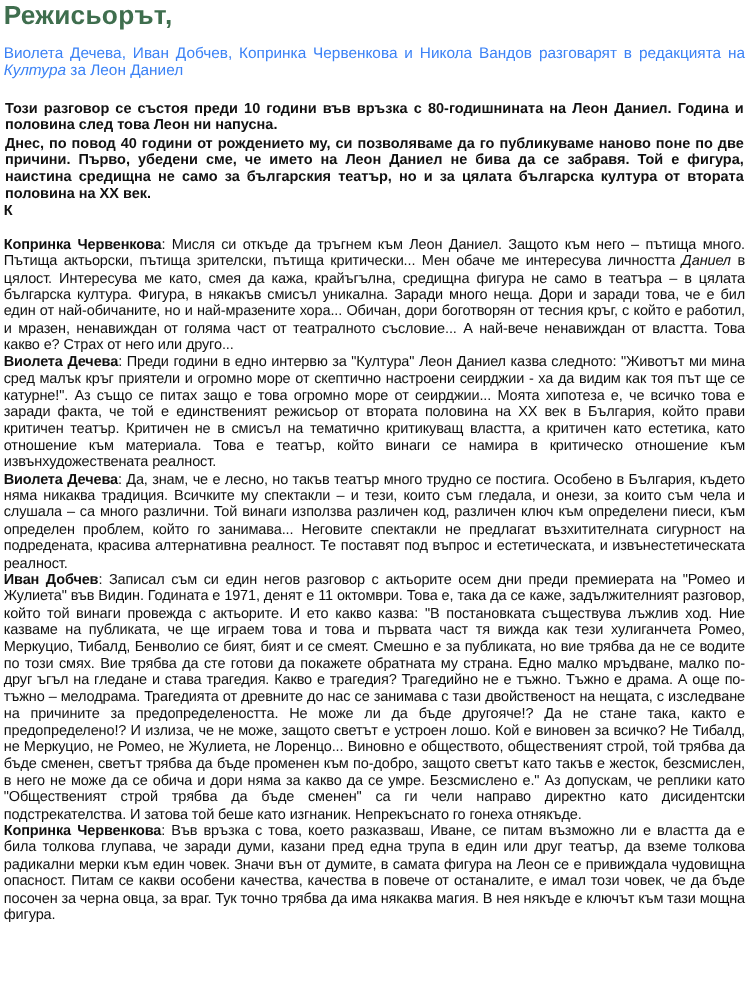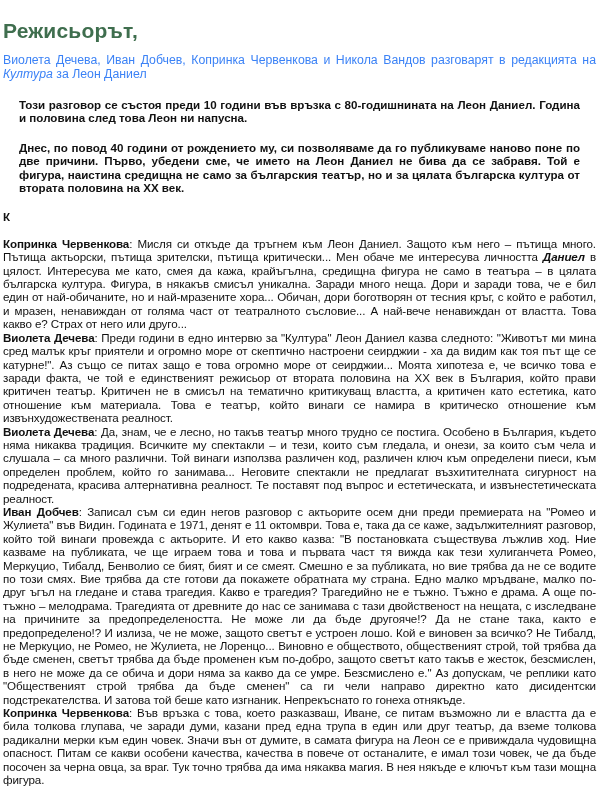--- a/index.html
+++ b/index.html
@@ -8,21 +8,21 @@
     background: #ffffff;
   }
   body {
     width: 600px;
     height: 800px;
     overflow: hidden;
     font-family: "Liberation Sans", "DejaVu Sans", sans-serif;
     color: #111111;
   }
   .page {
-    padding: 20px 4px 0 3px;
+    padding: 2px 4px 0 3px;
   }
   .title {
     font-family: "Liberation Sans", sans-serif;
     font-weight: bold;
     font-size: 21px;
     line-height: 22px;
     color: #3f6e4e;
     margin: 0 0 11px 0;
     letter-spacing: 0.2px;
   }
@@ -35,31 +35,31 @@
     text-align: justify;
   }
   .subtitle em { font-style: italic; }
   .intro {
     font-weight: bold;
     font-size: 11.6px;
     line-height: 13.4px;
     text-align: justify;
     margin: 0;
   }
-  .intro p { margin: 16px; }
+  .intro p { margin: 1px; }
   .intro-k { margin: 0 0 13px 0 !important; }
   .body-text {
     font-size: 11.6px;
     line-height: 13.4px;
     text-align: justify;
     letter-spacing: -0.1px;
   }
   .body-text p { margin: 0; }
   .speaker { font-weight: bold; }
-  .body-text em { font-weight: bold; font-style: italic; }
+  .body-text em { font-weight: normal; font-style: italic; }
 </style>
 </head>
 <body>
 
 <div class="page">
 
   <h1 class="title">
     <span>Режисьорът,</span>
   </h1>
 

